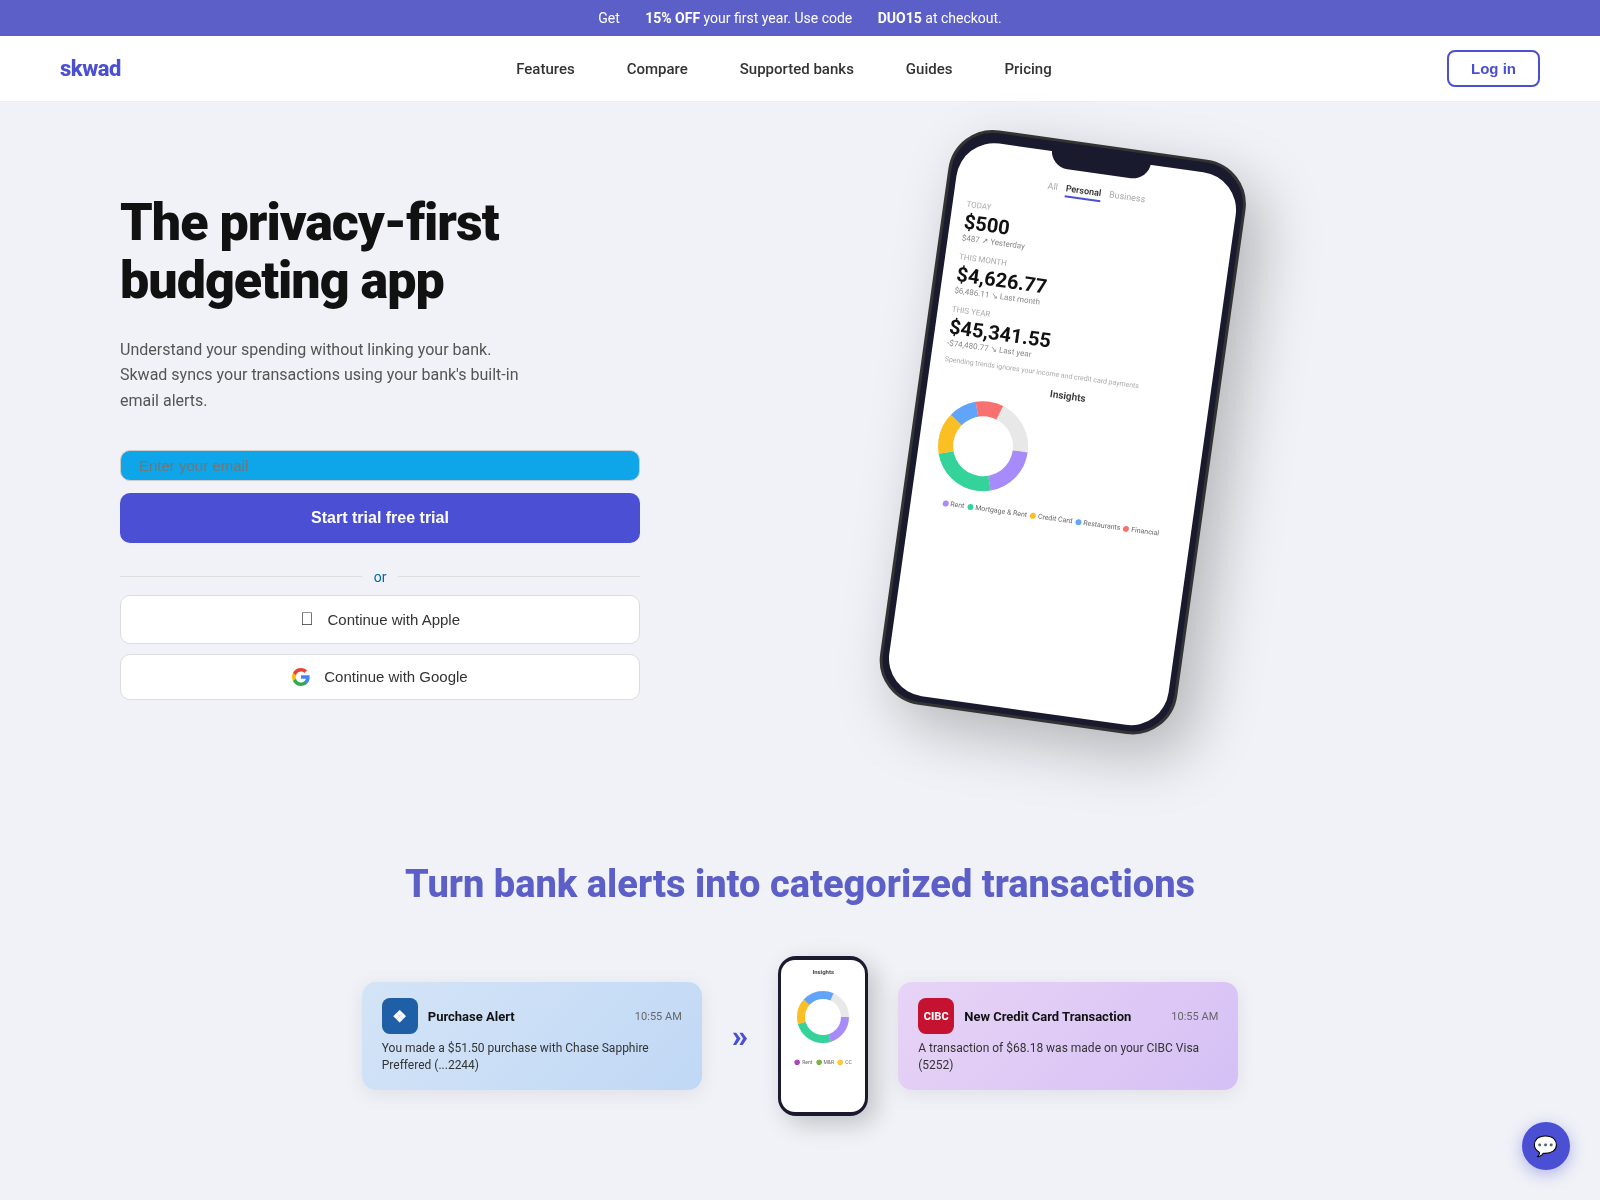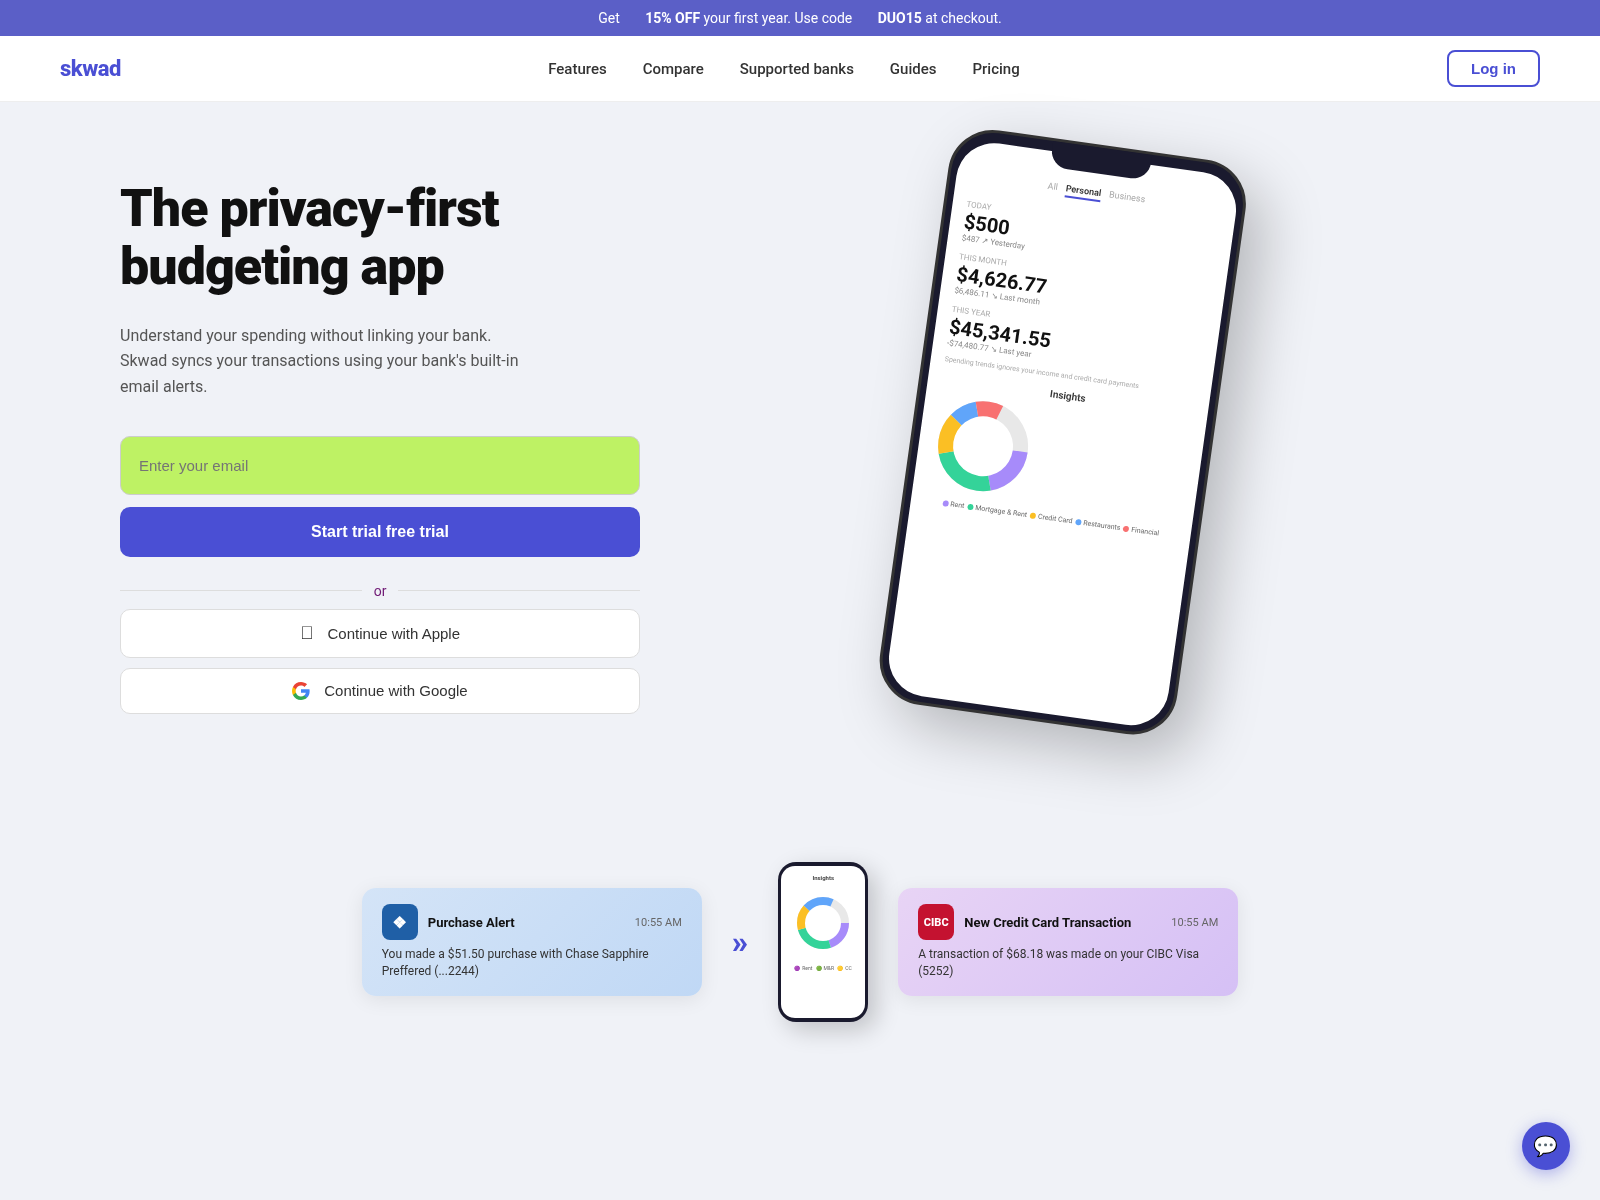--- a/index.html
+++ b/index.html
@@ -26,21 +26,21 @@
     }
     .logo {
       font-size: 22px;
       font-weight: 800;
       color: #4a4fd4;
       letter-spacing: -0.5px;
     }
     .nav-links {
       display: flex;
       align-items: center;
-      gap: 36px;
+      gap: 52px;
       list-style: none;
     }
     .nav-links a {
       text-decoration: none;
       color: #333;
       font-size: 15px;
       font-weight: 500;
     }
     .login-btn {
       border: 2px solid #4a4fd4;
@@ -76,47 +76,47 @@
     }
     .hero-subtitle {
       font-size: 16px;
       color: #555;
       line-height: 1.6;
       margin-bottom: 36px;
       max-width: 420px;
     }
     .email-input {
       width: 100%;
-      padding: 20px 18px;
+      padding: 6px 18px;
       border: 1.5px solid #ccc;
       border-radius: 10px;
       font-size: 15px;
       margin-bottom: 12px;
-      background: #bef264;
+      background: #0ea5e9;
       color: #333;
       outline: none;
     }
     .trial-btn {
       width: 100%;
       padding: 16px;
       background: #4a4fd4;
       color: white;
       border: none;
       border-radius: 10px;
       font-size: 16px;
       font-weight: 700;
       cursor: pointer;
       margin-bottom: 16px;
     }
     .divider {
       display: flex;
       align-items: center;
       margin: 10px 0;
       gap: 12px;
-      color: #701a75;
+      color: #0369a1;
       font-size: 14px;
     }
     .divider::before, .divider::after {
       content: '';
       flex: 1;
       height: 1px;
       background: #ddd;
     }
     .social-btn {
       width: 100%;
@@ -409,20 +409,23 @@
           <span><span class="legend-dot" style="background:#fbbf24"></span>Credit Card</span>
           <span><span class="legend-dot" style="background:#60a5fa"></span>Restaurants</span>
           <span><span class="legend-dot" style="background:#f87171"></span>Financial</span>
         </div>
       </div>
     </div>
   </div>
 </section>
 
 <section class="bottom-section">
+  <h2 class="bottom-title">
+    <span>Turn bank alerts into </span><span style="color:#5b5fc7;">categorized transactions</span>
+  </h2>
 
   <div class="bank-alerts-demo">
 
     <div class="alert-card chase">
       <div class="alert-header">
         <div class="alert-header-left">
           <div class="bank-icon chase-icon">❖</div>
           <span class="alert-title">Purchase Alert</span>
         </div>
         <span class="alert-time">10:55 AM</span>

